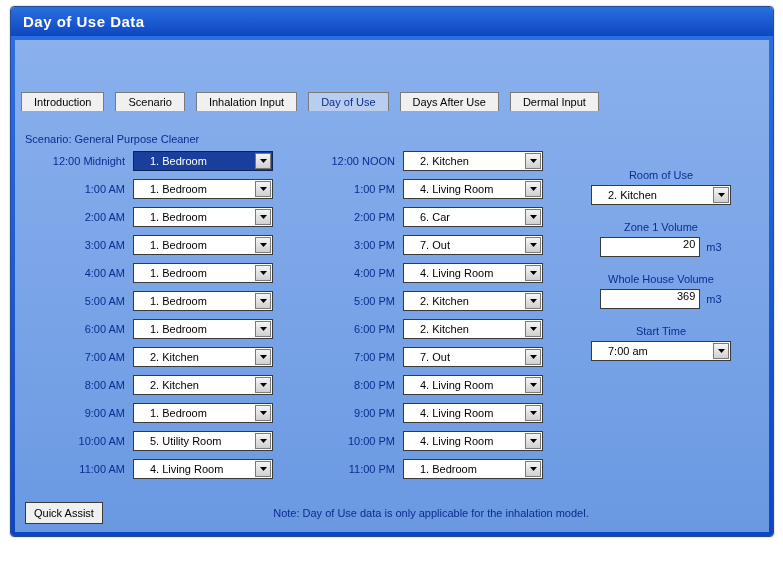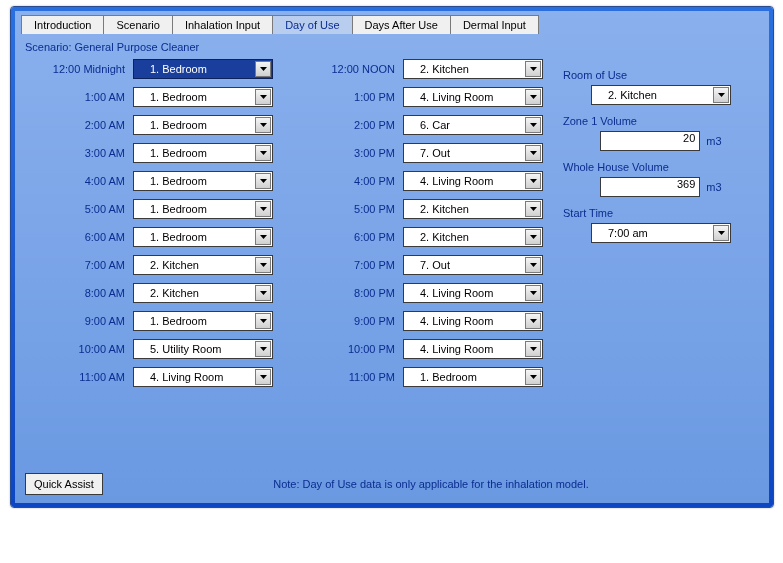--- a/index.html
+++ b/index.html
@@ -35,42 +35,43 @@
     background: linear-gradient(to bottom, #8ab0ed 0%, #6a99e2 100%);
     border: 4px solid;
     border-image: linear-gradient(to bottom, #2a6fe0, #0d46c2) 1;
     padding: 4px 6px 6px 6px;
     position: relative;
     min-height: 500px;
     box-sizing: border-box;
   }
   .tabs {
     display: flex;
-    gap: 0;
+    gap: 12px;
+    margin-top: 48px;
   }
   .tab {
     background: #f0f0f0;
     border: 1px solid #7a7a7a;
     border-bottom: none;
     padding: 3px 12px;
     font-size: 11px;
     color: #000;
     cursor: default;
     margin-right: -1px;
   }
   .tab.active {
     background: #b9cdef;
     color: #0B2D8F;
     position: relative;
     z-index: 2;
   }
   .scenario-line {
     color: #0B2D8F;
     font-size: 11px;
-    margin: 7px 4px 4px 4px;
+    margin: 22px 4px 4px 4px;
   }
   .grid {
     display: flex;
     flex-direction: row;
     padding: 0 4px;
   }
   .hourcol {
     display: flex;
     flex-direction: column;
     gap: 4px;
@@ -123,22 +124,23 @@
   }
   .combo .arrowbtn svg { display:block; }
   .rightpanel {
     flex: 1;
     padding-left: 20px;
     padding-top: 4px;
     color: #0B2D8F;
     font-size: 11px;
   }
   .rightpanel .fieldlabel {
+    text-align: center;
     margin-bottom: 4px;
-    margin-top: 8px;
+    margin-top: 16px;
   }
   .rightpanel .fieldrow {
     display: flex;
     align-items: center;
     justify-content: center;
     gap: 6px;
     margin-bottom: 10px;
   }
   .textinput {
     background: #fff;
@@ -181,20 +183,21 @@
     color: #0B2D8F;
     font-size: 11px;
   }
   .col-spacer { width: 22px; }
 </style>
 </head>
 <body>
 
 <div class="outer">
   <div class="window">
+    <div class="titlebar">Day of Use Data</div>
     <div class="client">
 
       <div class="tabs" id="tabs">
           <div class="tab">Introduction</div>
           <div class="tab">Scenario</div>
           <div class="tab">Inhalation Input</div>
           <div class="tab active">Day of Use</div>
           <div class="tab">Days After Use</div>
           <div class="tab">Dermal Input</div>
         </div>

